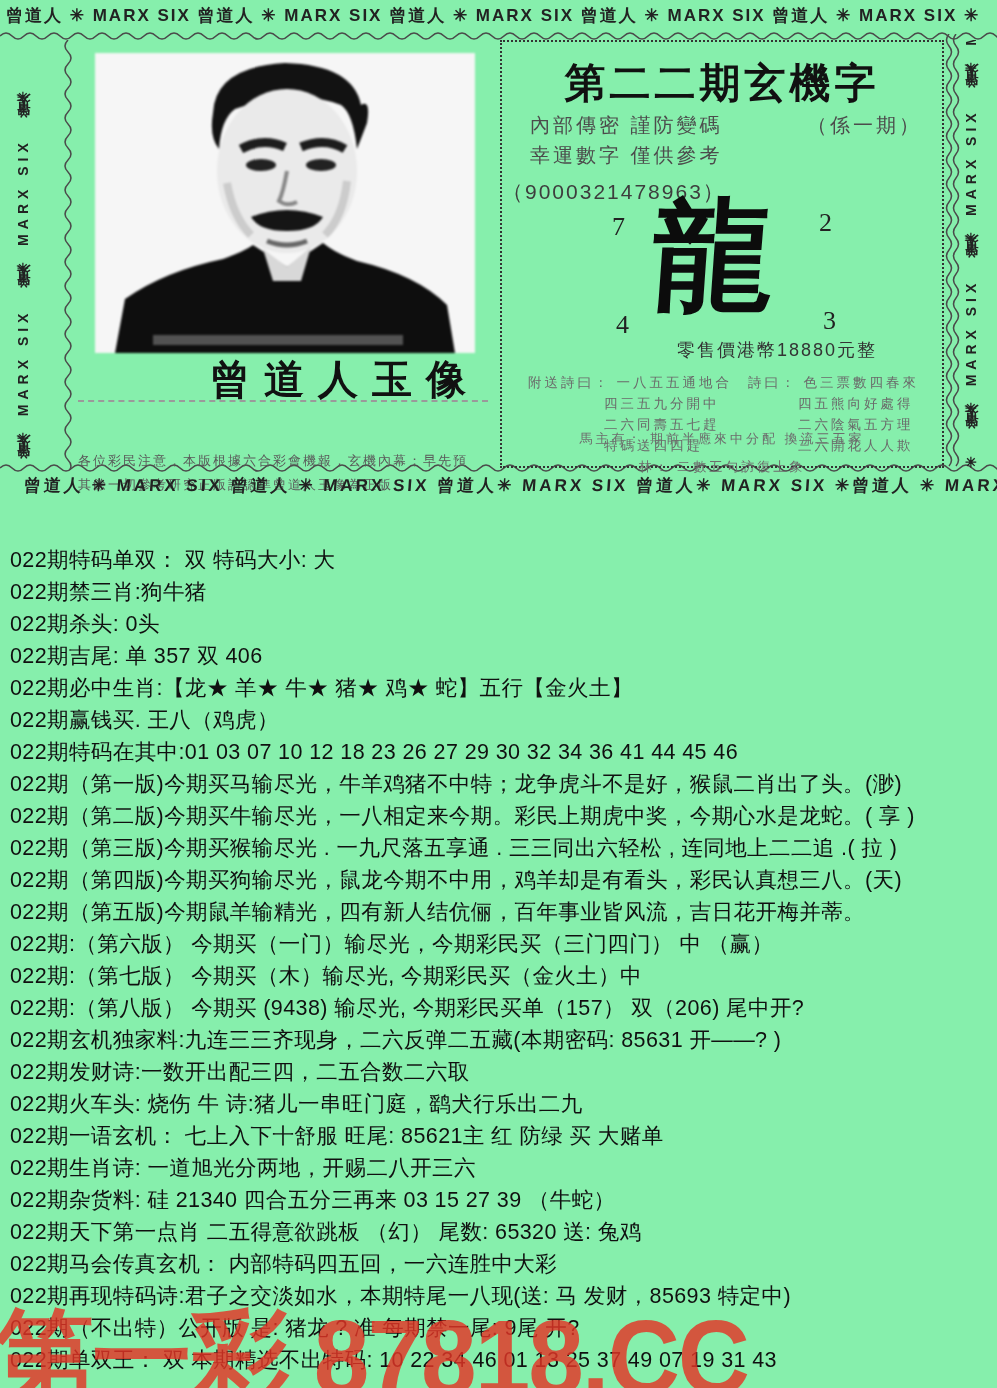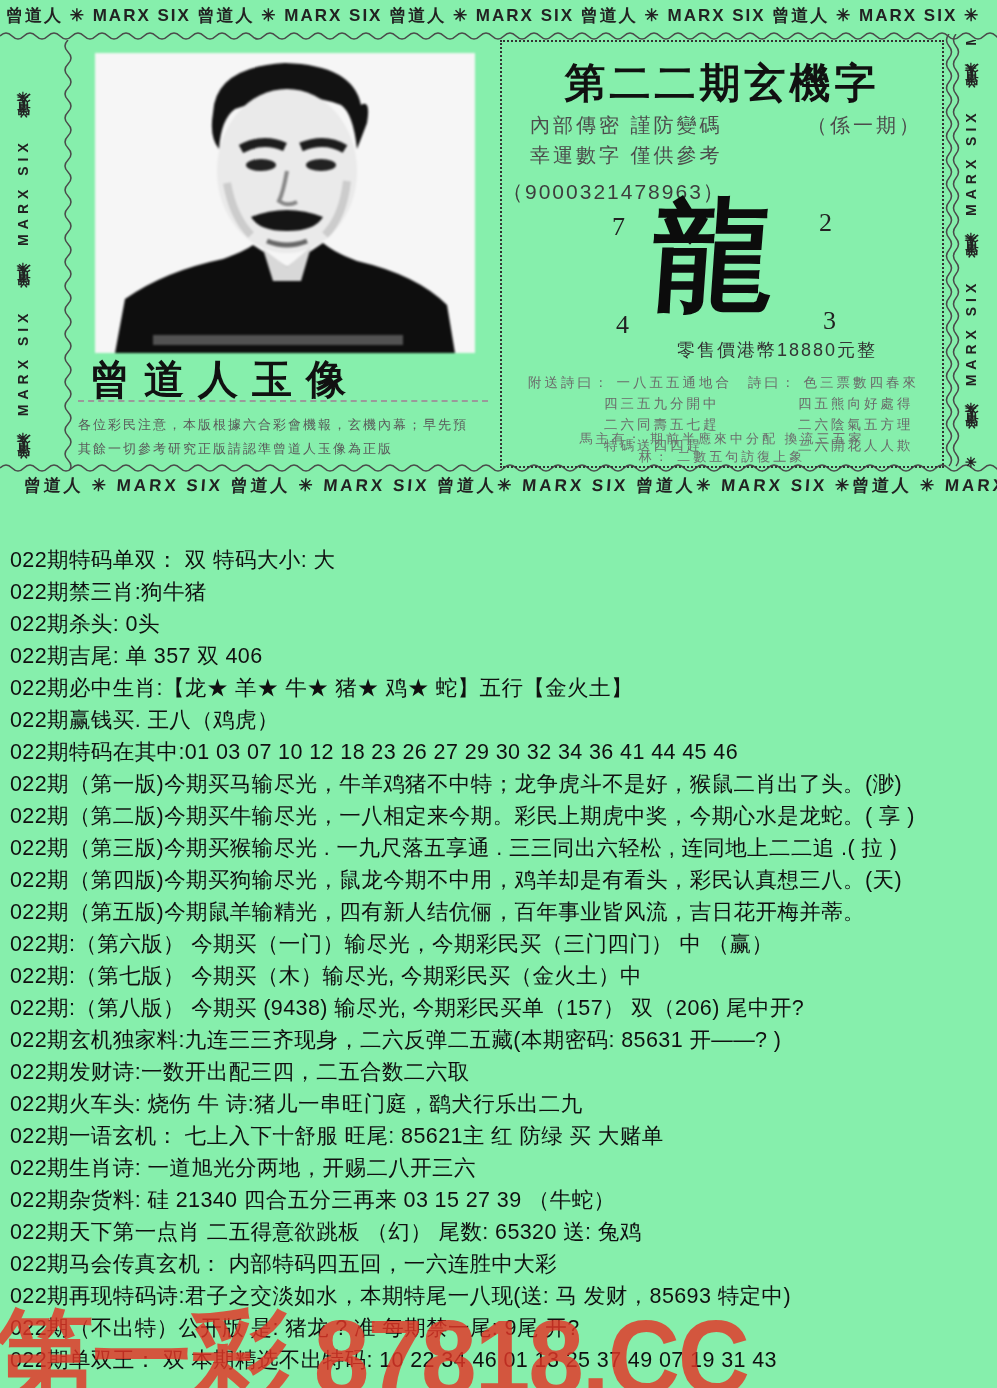--- a/index.html
+++ b/index.html
@@ -17,25 +17,25 @@
   .wave-v{position:absolute;}
   .sidebanner{position:absolute;writing-mode:vertical-rl;transform:rotate(180deg);
               font-size:14px;font-weight:bold;letter-spacing:5px;color:#222;
               white-space:nowrap;overflow:hidden;}
   #side-left{left:14px;top:70px;height:400px;}
   #side-right{left:962px;top:40px;height:430px;}
 
   
   #portrait{position:absolute;left:95px;top:52px;width:380px;height:302px;
             filter:grayscale(1) contrast(1.05) blur(1px);}
-  #portrait-caption{position:absolute;left:90px;top:352px;width:390px;text-align:left;
+  #portrait-caption{position:absolute;left:90px;top:352px;width:390px;text-align:right;
             font-family:"Liberation Serif",serif;font-weight:bold;font-size:40px;
             letter-spacing:14px;color:#111;}
   .disclaimer{position:absolute;left:78px;width:420px;font-size:13px;color:#5a5a5a;
-            letter-spacing:2px;filter:blur(0.6px);white-space:nowrap;overflow:hidden;}
+            letter-spacing:2px;filter:blur(0.6px);white-space:nowrap;overflow:hidden;margin-top:36px;}
   #disc1{top:416px;}
   #disc2{top:440px;}
   #disc-rule{position:absolute;left:78px;top:400px;width:410px;border-top:2px dashed #9a9a9a;}
 
   
   #mystery-box{position:absolute;left:500px;top:40px;width:440px;height:424px;
                border:2px dotted #333;}
   #box-title{position:absolute;left:0;top:8px;width:100%;text-align:center;
              font-size:41px;font-weight:bold;letter-spacing:4px;color:#111;margin-top:6px;}
   .note-row{position:absolute;left:28px;width:392px;font-size:20px;color:#4c4c4c;
@@ -59,21 +59,21 @@
          box-sizing:border-box;}
   .poem-col{position:absolute;top:330px;font-size:13.5px;line-height:21px;color:#6a6a6a;
             letter-spacing:3px;filter:blur(0.7px);white-space:nowrap;}
   #poem-left{left:26px;}
   #poem-right{left:236px;margin-left:10px;}
   .poem-row{display:flex;justify-content:center;}
   .poem-label{margin-right:6px;}
   .box-footer{position:absolute;left:0;width:100%;text-align:center;font-size:13px;
               color:#6d6d6d;letter-spacing:3px;filter:blur(0.7px);}
   #boxf1{top:388px;}
-  #boxf2{top:406px;}
+  #boxf2{top:416px;}
 
   
   #tips{position:absolute;left:10px;top:544px;width:985px;}
   .tip-line{height:32px;line-height:32px;font-size:21.5px;color:#101010;
             white-space:nowrap;letter-spacing:0.4px;}
 
   
   #watermark{position:absolute;left:-6px;top:1292px;width:1010px;font-size:100px;
              font-weight:bold;color:rgba(228,52,38,0.82);white-space:nowrap;
              letter-spacing:-2px;font-family:"Liberation Sans",sans-serif;

